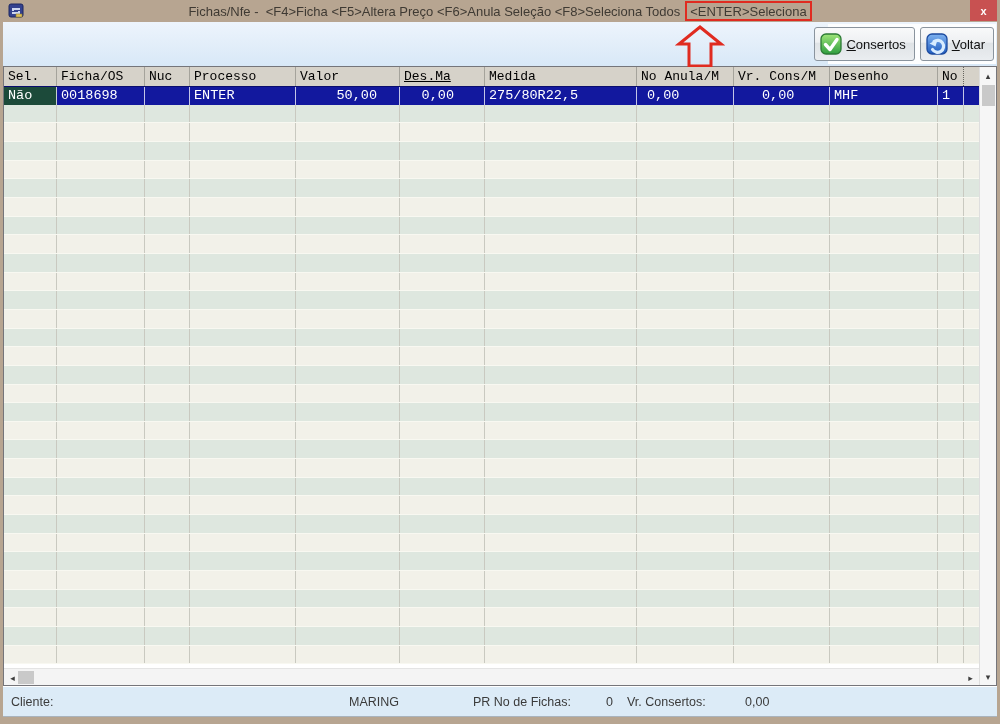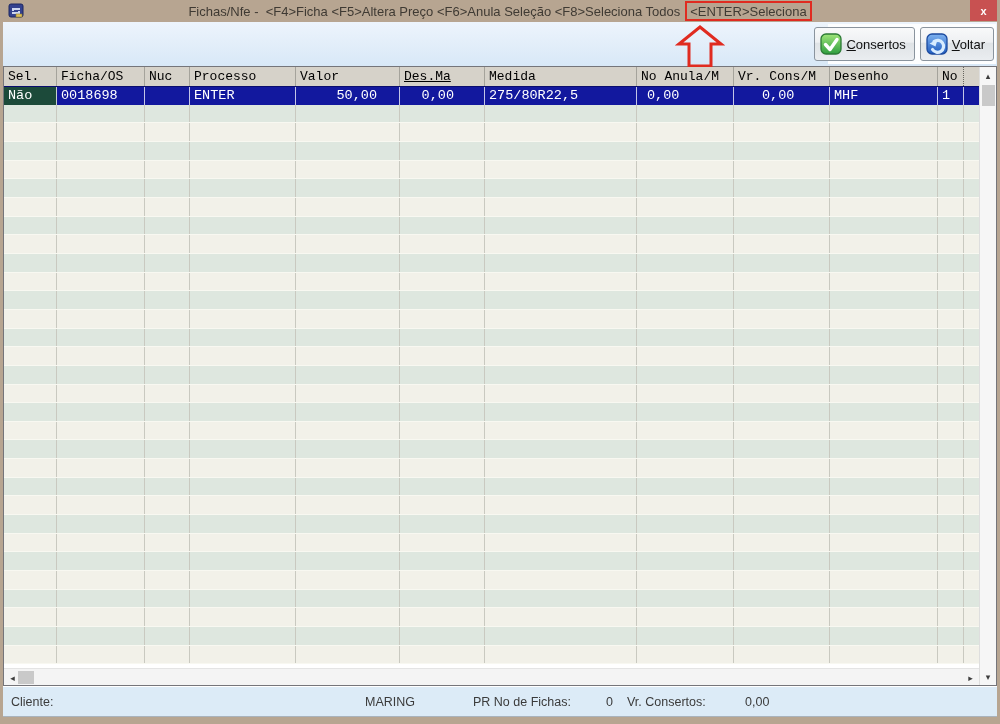--- a/index.html
+++ b/index.html
@@ -55,21 +55,21 @@
   .hscroll .right { right:0; }
   .vscroll { width:17px; background:#f6f6f6; border-left:1px solid #dedede; display:flex; flex-direction:column; align-items:center; }
   .vthumb { width:13px; height:21px; background:#c9c9c9; margin-top:1px; }
   .vscroll .spacer { flex:1; }
 
   
   .statusbar { height:31px; background:#dcebf7; border-top:1px solid #fff; border-bottom:1px solid #a9b3bd; position:relative;
                font-size:12.5px; color:#3b3b3b; }
   .statusbar span { position:absolute; top:8px; white-space:nowrap; }
   .st-cliente-label { left:8px; }
-  .st-cliente-value { left:362px; }
+  .st-cliente-value { left:346px; }
   .st-fichas-label  { left:470px; }
   .st-fichas-value  { left:603px; }
   .st-consertos-label { left:624px; }
   .st-consertos-value { left:742px; }
 </style>
 </head>
 <body>
 
 <div class="window">
 

